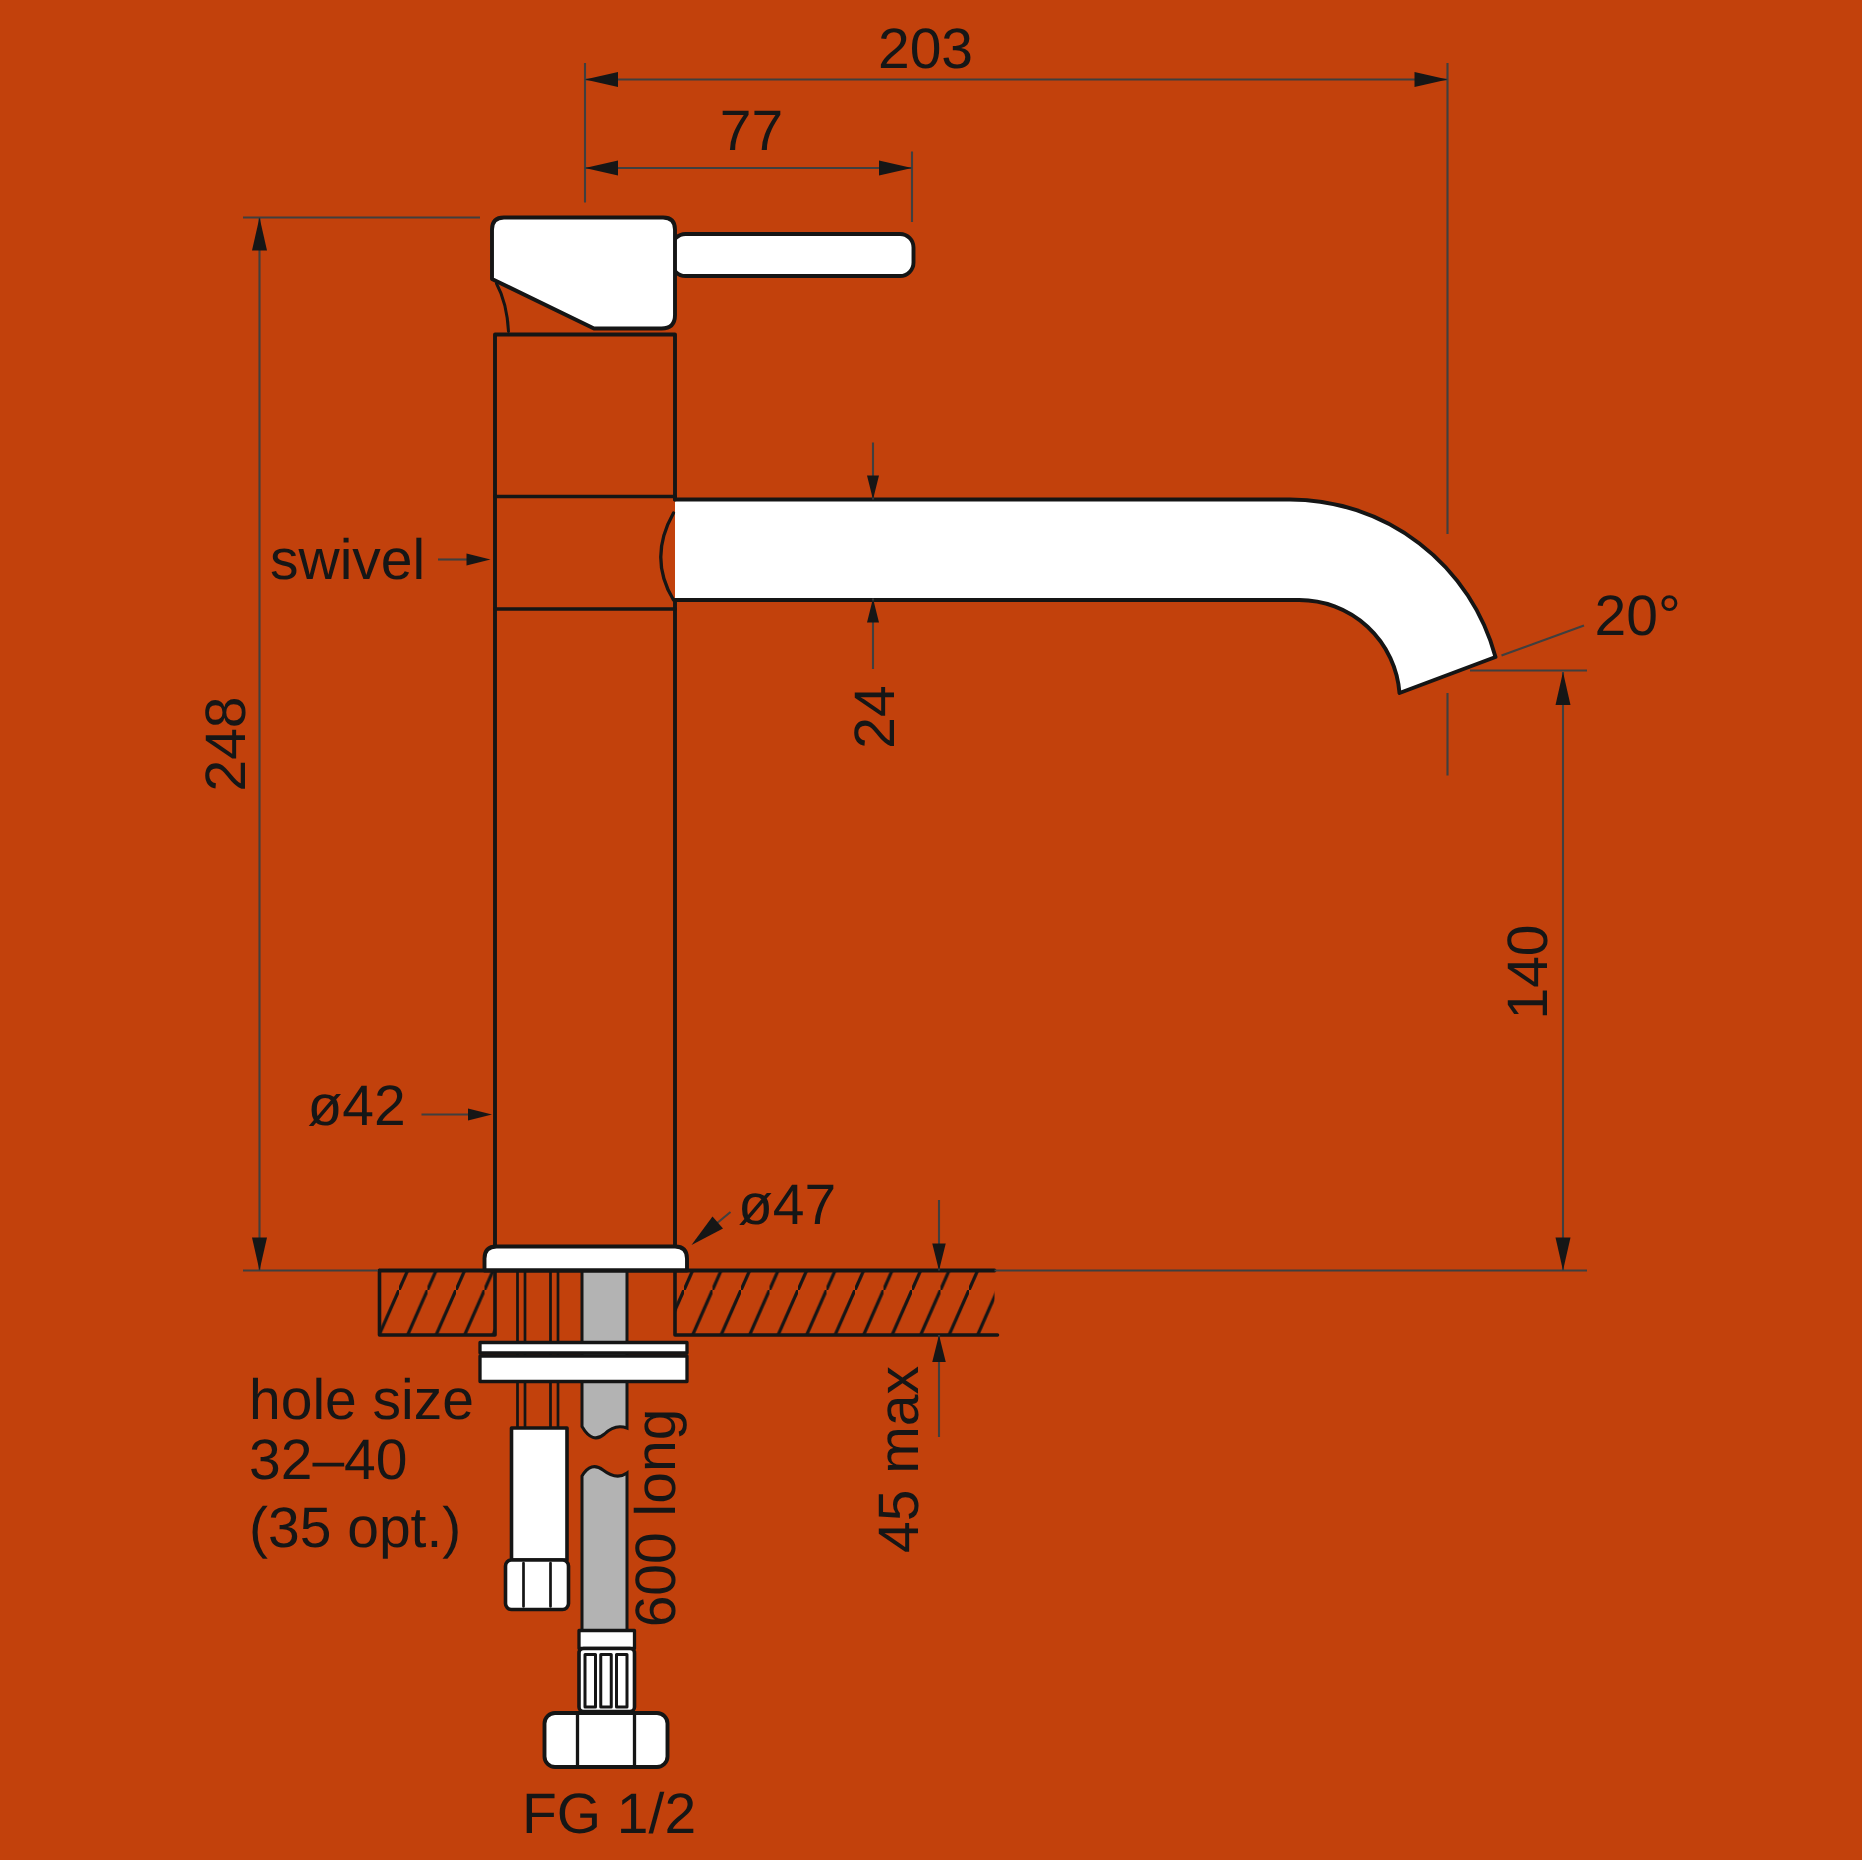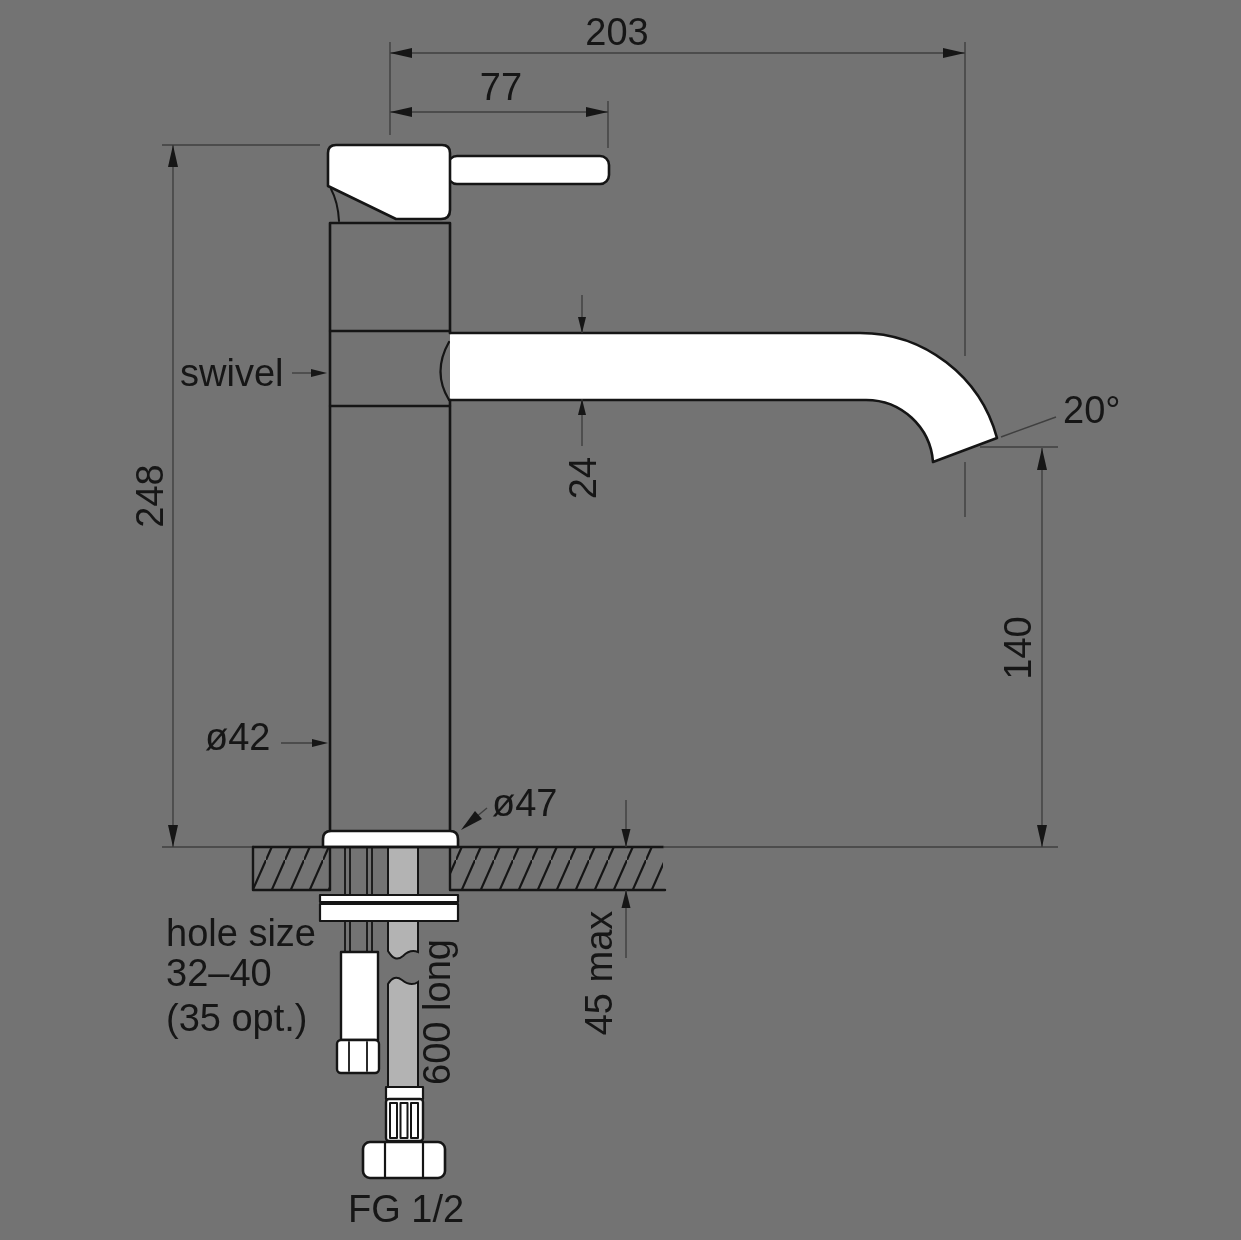--- a/index.html
+++ b/index.html
@@ -1,16 +1,16 @@
 <!DOCTYPE html>
 <html><head>
 <meta charset="utf-8">
 <style>
   html, body { margin: 0; padding: 0; background: #ffffff; }
-  .stage { width: 1241px; height: 1240px; position: relative; background: #737373; overflow: hidden; text-align: center; }
+  .stage { width: 1241px; height: 1240px; position: relative; background: #c2410c; overflow: hidden; text-align: center; }
   svg { display: block; }
   .dim-text {
     font-family: "Liberation Sans", sans-serif;
     font-size: 38px;
     fill: #161616;
   }
   .outline { stroke: #151515; fill: none; stroke-linecap: round; stroke-linejoin: round; }
   .fillwhite { fill: #ffffff; }
   .dimline { stroke: #3f3f3f; stroke-width: 1.4; fill: none; }
   .arrow { fill: #161616; stroke: none; }

